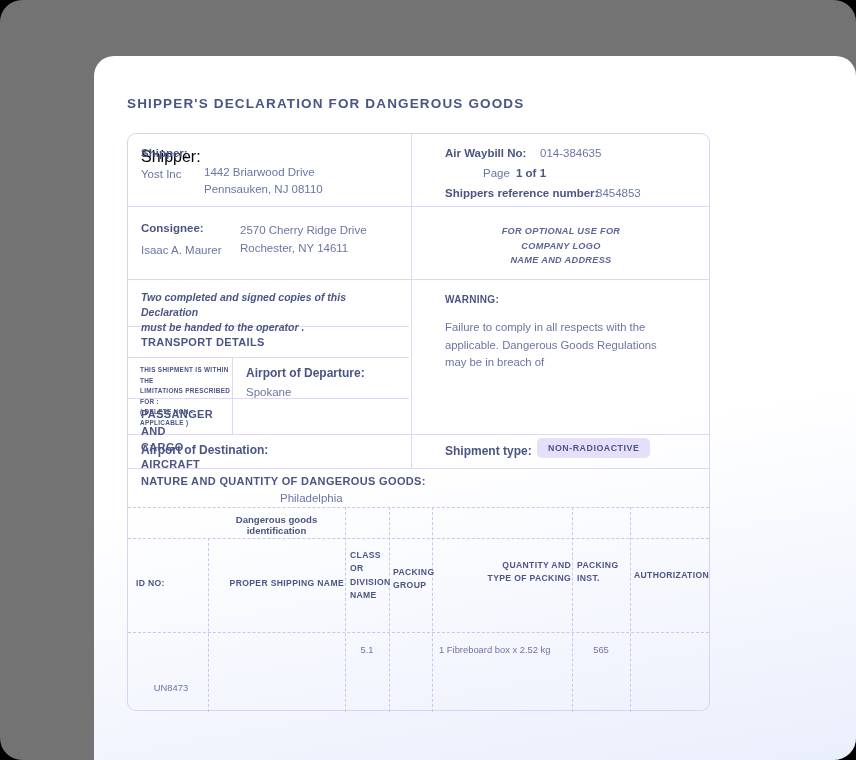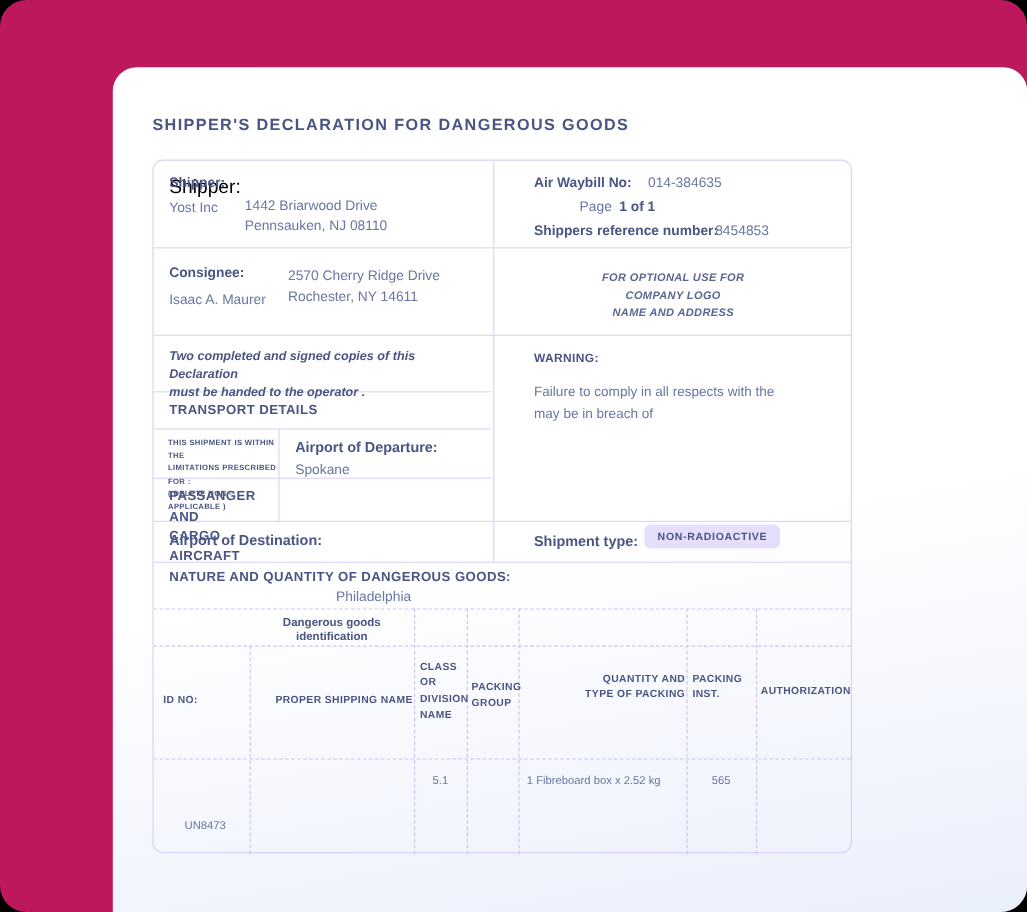--- a/index.html
+++ b/index.html
@@ -8,21 +8,21 @@
     width: 856px;
     height: 760px;
     background: #000;
     font-family: "Liberation Sans", sans-serif;
     overflow: hidden;
   }
 
   .page-bg {
     position: absolute;
     inset: 0;
-    background: #be185d;
+    background: #737373;
     border-radius: 22px;
     overflow: hidden;
   }
 
   .card {
     position: absolute;
     left: 94px;
     top: 56px;
     width: 762px;
     height: 704px;
@@ -219,20 +219,21 @@
         <div>PASSANGER AND</div>
         <div>CARGO AIRCRAFT</div>
       </div>
 
       <div class="cell lbl-bold" style="left:118px; top:232px; font-size:12px;">Airport of Departure:</div>
       <div class="cell val" style="left:118px; top:252px;">Spokane</div>
 
       <div class="cell warn-title" style="left:317px; top:160px;">WARNING:</div>
       <div class="cell warn-body" style="left:317px; top:185px; width:250px;">
         <div>Failure to comply in all respects with the</div>
+        <div>applicable. Dangerous Goods Regulations</div>
         <div>may be in breach of</div>
       </div>
 
       <div class="cell lbl-bold" style="left:13px; top:309px; font-size:12px;">Airport of Destination:</div>
       <div class="cell val" style="left:152px; top:310px;margin-top:48px;">Philadelphia</div>
 
       <div class="cell lbl-bold" style="left:317px; top:310px; font-size:12px;">Shipment type:</div>
       <div class="cell" style="left:409px; top:303px;">
         <span class="badge">NON-RADIOACTIVE</span>
       </div>

